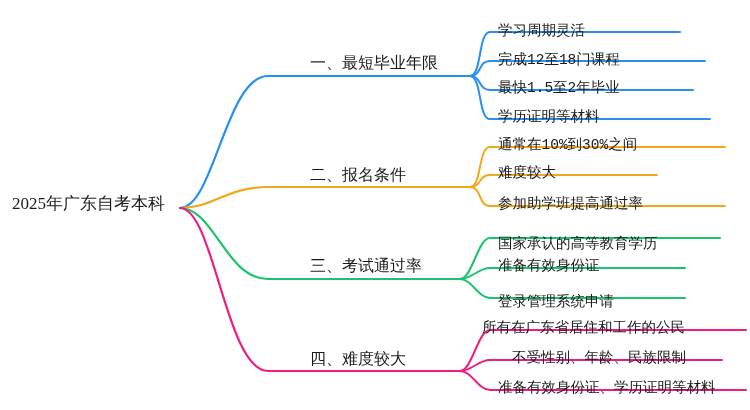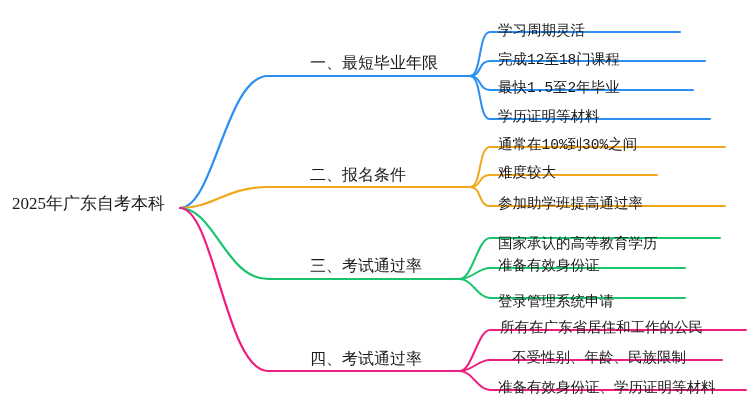--- a/index.html
+++ b/index.html
@@ -149,19 +149,19 @@
       <div class="node-text leaf-node" style="left: 498px; top: 81px;">最快1.5至2年毕业</div>
       <div class="node-text leaf-node" style="left: 498px; top: 110px;">学历证明等材料</div>
       <div class="node-text branch-node" style="left: 310px; top: 167px;">二、报名条件</div>
       <div class="node-text leaf-node" style="left: 498px; top: 138px;">通常在10%到30%之间</div>
       <div class="node-text leaf-node" style="left: 498px; top: 166px;">难度较大</div>
       <div class="node-text leaf-node" style="left: 498px; top: 197px;">参加助学班提高通过率</div>
       <div class="node-text branch-node" style="left: 310px; top: 258px;">三、考试通过率</div>
       <div class="node-text leaf-node" style="left: 498px; top: 237px;">国家承认的高等教育学历</div>
       <div class="node-text leaf-node" style="left: 498px; top: 259px;">准备有效身份证</div>
       <div class="node-text leaf-node" style="left: 498px; top: 295px;">登录管理系统申请</div>
-      <div class="node-text branch-node" style="left: 310px; top: 351px;">四、考试通过率</div>
-      <div class="node-text leaf-node" style="left: 500px; top: 321px;">所有在广东省居住和工作的公民</div>
+      <div class="node-text branch-node" style="left: 310px; top: 351px;">四、难度较大</div>
+      <div class="node-text leaf-node" style="left: 482px; top: 321px;">所有在广东省居住和工作的公民</div>
       <div class="node-text leaf-node" style="left: 512px; top: 351px;">不受性别、年龄、民族限制</div>
       <div class="node-text leaf-node" style="left: 498px; top: 381px; text-align: center;">准备有效身份证、学历证明等材料</div>
     </div>
 
 </div>
 
 </body></html>

